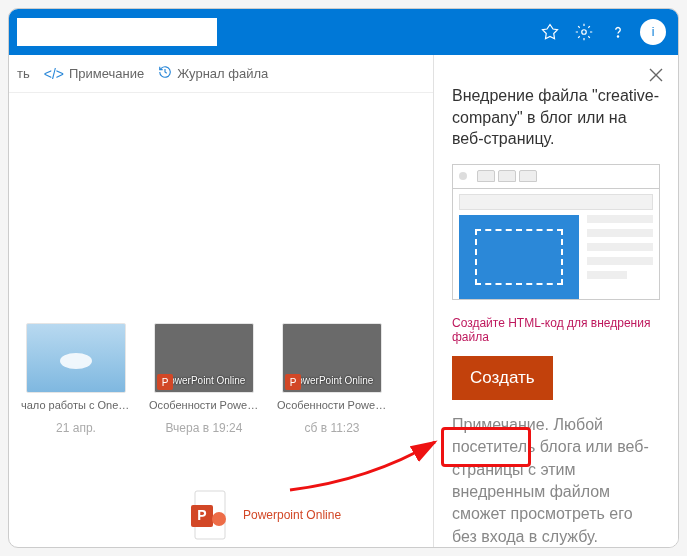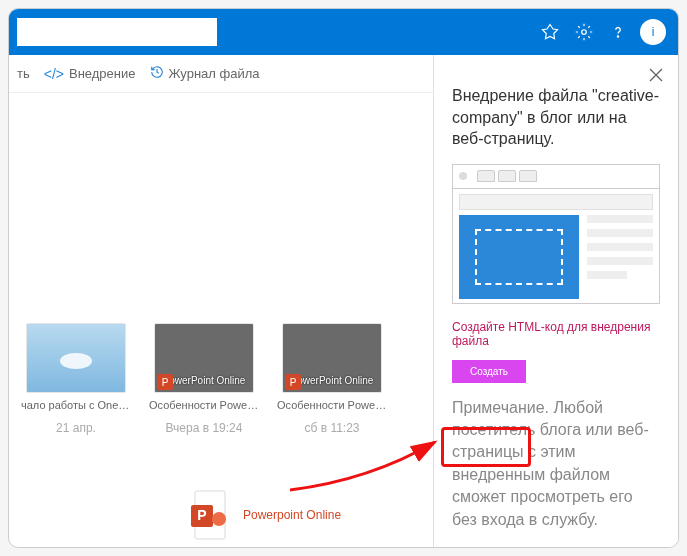--- a/index.html
+++ b/index.html
@@ -46,21 +46,21 @@
 .tab-shapes { display: flex; gap: 3px; margin-left: 6px; }
 .tab-shape { width: 18px; height: 12px; background: #eee; border: 1px solid #ccc; border-radius: 2px 2px 0 0; }
 .preview-addr { height: 16px; margin: 5px 6px; background: #f2f2f2; border: 1px solid #e0e0e0; }
 .preview-body { display: flex; gap: 8px; padding: 0 6px; }
 .preview-embed { width: 120px; height: 84px; background: #2b88d8; display: flex; align-items: center; justify-content: center; }
 .preview-embed-inner { width: 88px; height: 56px; border: 2px dashed #fff; }
 .preview-lines { flex: 1; display: flex; flex-direction: column; gap: 6px; }
 .preview-lines div { height: 8px; background: #eee; }
 
 .panel-sub { font-size: 12px; color: #be185d; margin-bottom: 12px; }
-.create-btn { align-self: flex-start; background: #d946ef; color: #fff; border: none; padding: 6px 18px; font-size: 10px; cursor: pointer; }
+.create-btn { align-self: flex-start; background: #c2410c; color: #fff; border: none; padding: 12px 18px; font-size: 17px; cursor: pointer; }
 .panel-note { font-size: 16px; color: #888; line-height: 1.4; margin-top: 14px; }
 
 
 .annot-box { position: absolute; border: 3px solid #e11; border-radius: 4px; width: 90px; height: 40px; top: 427px; left: 441px; pointer-events: none; }
 .annot-arrow { position: absolute; top: 420px; left: 280px; width: 180px; height: 80px; pointer-events: none; }
 </style>
 </head>
 <body>
 
 <div class="frame">
@@ -87,21 +87,21 @@
     </div>
     <div class="avatar-circle">i</div>
   </div>
 
   <div class="toolbar">
     <div class="tool-item">
       <span>ть</span>
     </div>
     <div class="tool-item">
       <span class="tool-icon">&lt;/&gt;</span>
-      <span>Внедрение</span>
+      <span>Примечание</span>
     </div>
     <div class="tool-item">
       <span class="tool-icon">
         <svg width="14" height="14" viewBox="0 0 24 24" fill="none" stroke="#2b88d8" stroke-width="2">
             <path d="M3 12a9 9 0 1 0 3-6.7L3 8"></path>
             <path d="M3 3v5h5"></path>
             <path d="M12 7v5l3 2"></path>
           </svg>
       </span>
       <span>Журнал файла</span>

